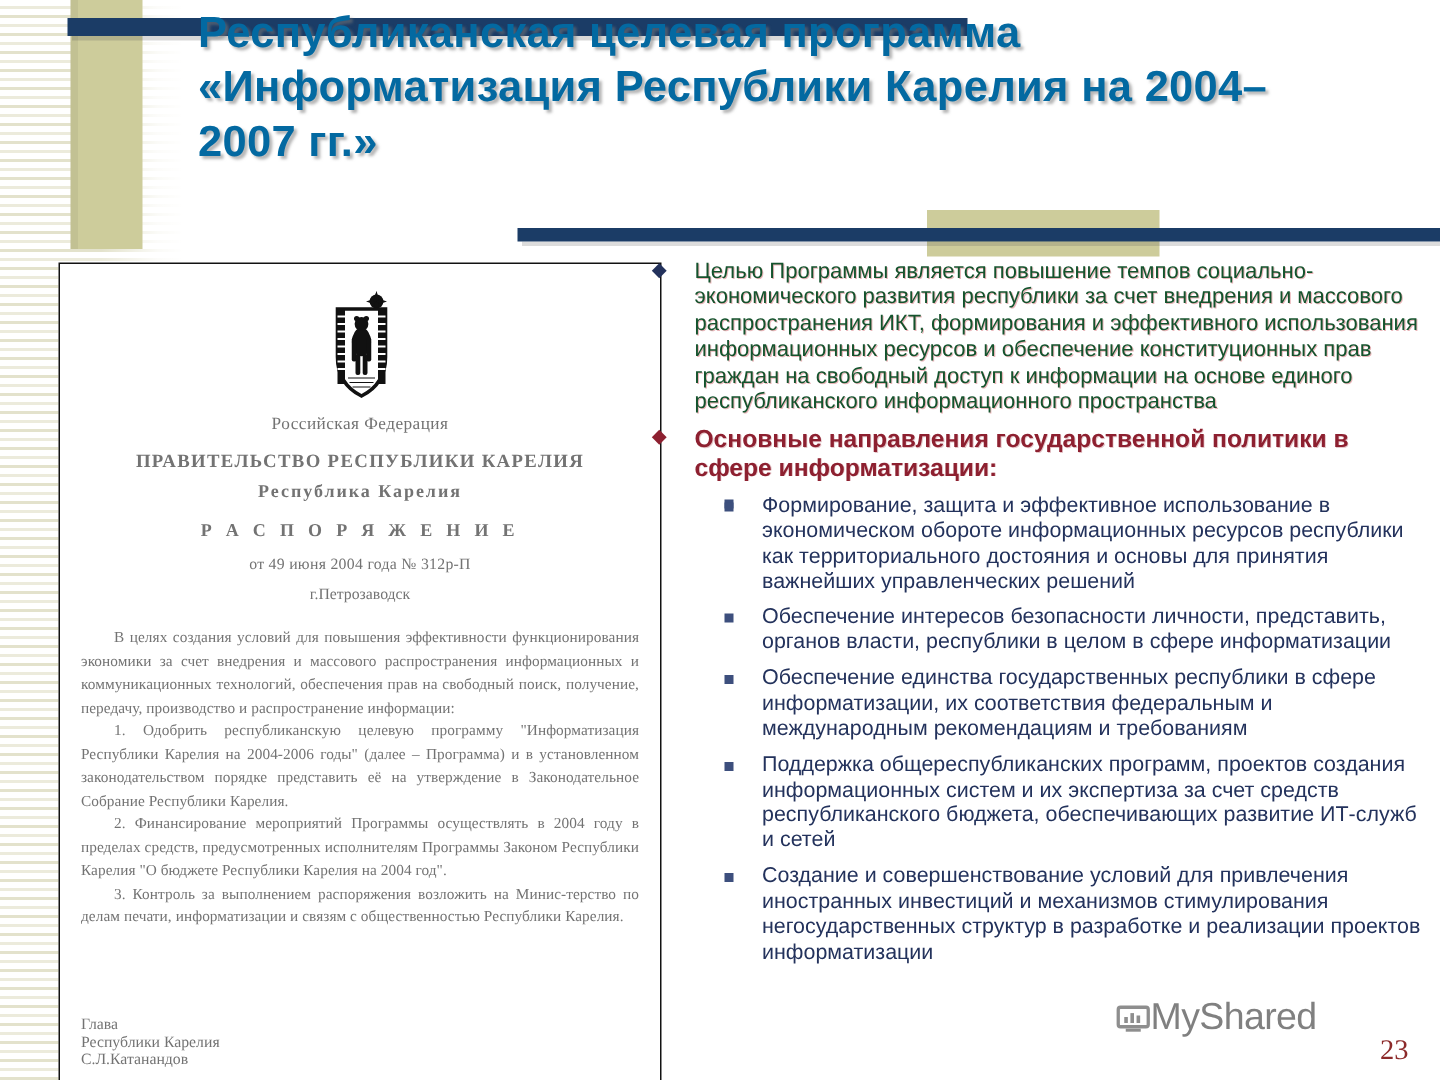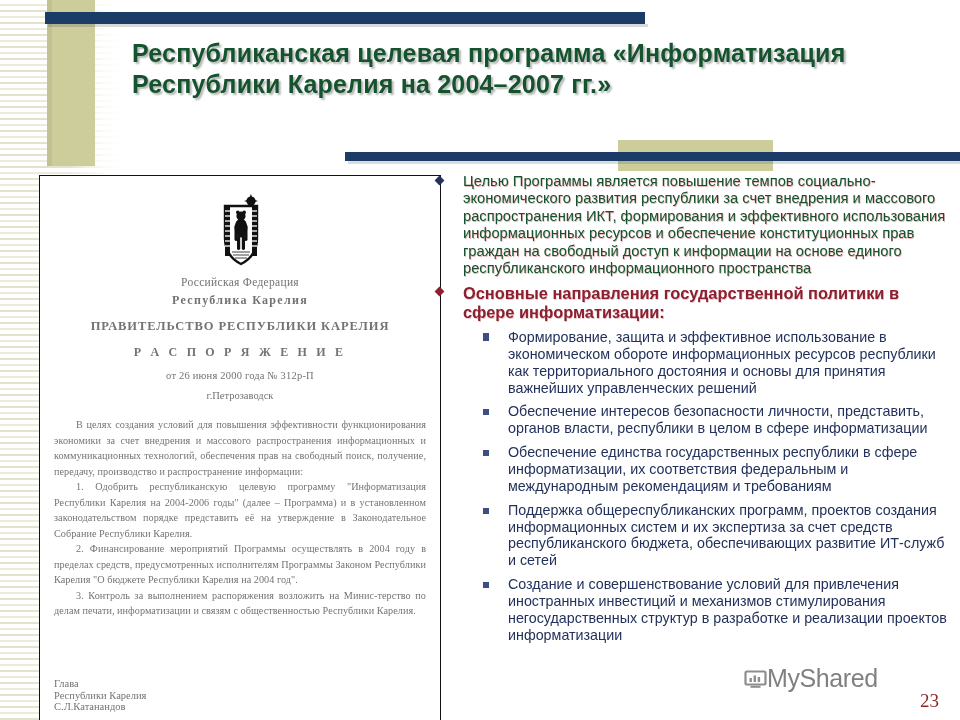--- a/index.html
+++ b/index.html
@@ -112,27 +112,27 @@
     width: 612px;
     height: 3px;
     background: rgba(80,80,80,0.20);
     z-index: 5;
   }
 
   
   .slide-title {
     position: absolute;
     left: 132px;
-    top: 38px;
+    top: 4px;
     width: 720px;
     z-index: 8;
-    font-size: 25px;
+    font-size: 29px;
     line-height: 1.25;
     font-weight: bold;
-    color: #14532d;
+    color: #0369a1;
     text-shadow: 2px 2px 2px rgba(120,120,120,0.55);
     letter-spacing: 0.2px;
   }
 
   
   .doc-frame {
     position: absolute;
     left: 39px;
     top: 175px;
     width: 402px;
@@ -369,24 +369,24 @@
 
           <g stroke="#111" stroke-width="0.8">
             <line x1="21" y1="58" x2="39" y2="58"></line>
             <line x1="22" y1="61" x2="38" y2="61"></line>
             <line x1="24" y1="64" x2="36" y2="64"></line>
           </g>
         </svg>
       </div>
 
       <div class="doc-line-c doc-fed">Российская Федерация</div>
+      <div class="doc-line-c doc-gov">ПРАВИТЕЛЬСТВО РЕСПУБЛИКИ КАРЕЛИЯ</div>
       <div class="doc-line-c doc-rk">Республика Карелия</div>
-      <div class="doc-line-c doc-gov">ПРАВИТЕЛЬСТВО РЕСПУБЛИКИ КАРЕЛИЯ</div>
       <div class="doc-line-c doc-rasp">Р А С П О Р Я Ж Е Н И Е</div>
-      <div class="doc-line-c doc-date">от 26 июня 2000 года № 312р-П</div>
+      <div class="doc-line-c doc-date">от 49 июня 2004 года № 312р-П</div>
       <div class="doc-line-c doc-city">г.Петрозаводск</div>
 
       <div class="doc-body">
         <p>В целях создания условий для повышения эффективности функционирования экономики за счет внедрения и массового распространения информационных и коммуникационных технологий, обеспечения прав на свободный поиск, получение, передачу, производство и распространение информации:</p>
         <p>1. Одобрить республиканскую целевую программу "Информатизация Республики Карелия на 2004-2006 годы" (далее – Программа) и в установленном законодательством порядке представить её на утверждение в Законодательное Собрание Республики Карелия.</p>
         <p>2. Финансирование мероприятий Программы осуществлять в 2004 году в пределах средств, предусмотренных исполнителям Программы Законом Республики Карелия "О бюджете Республики Карелия на 2004 год".</p>
         <p>3. Контроль за выполнением распоряжения возложить на Минис-терство по делам печати, информатизации и связям с общественностью Республики Карелия.</p>
       </div>
     </div>
 

